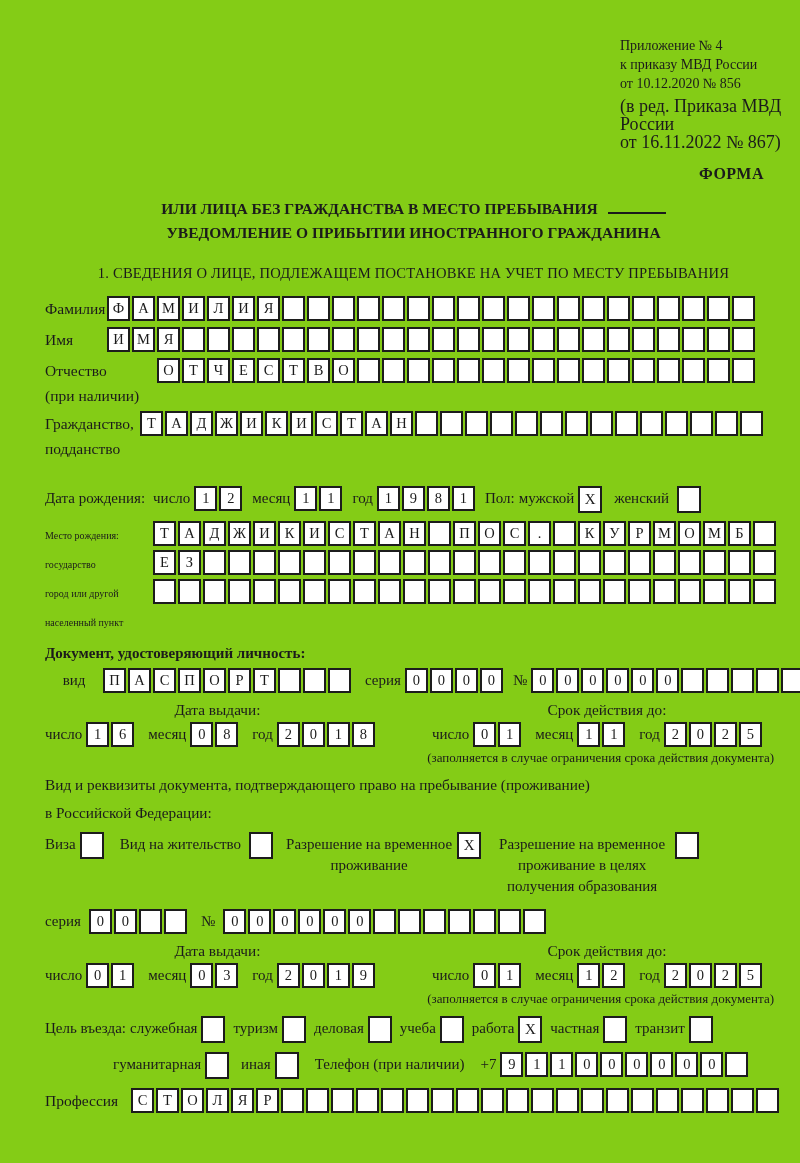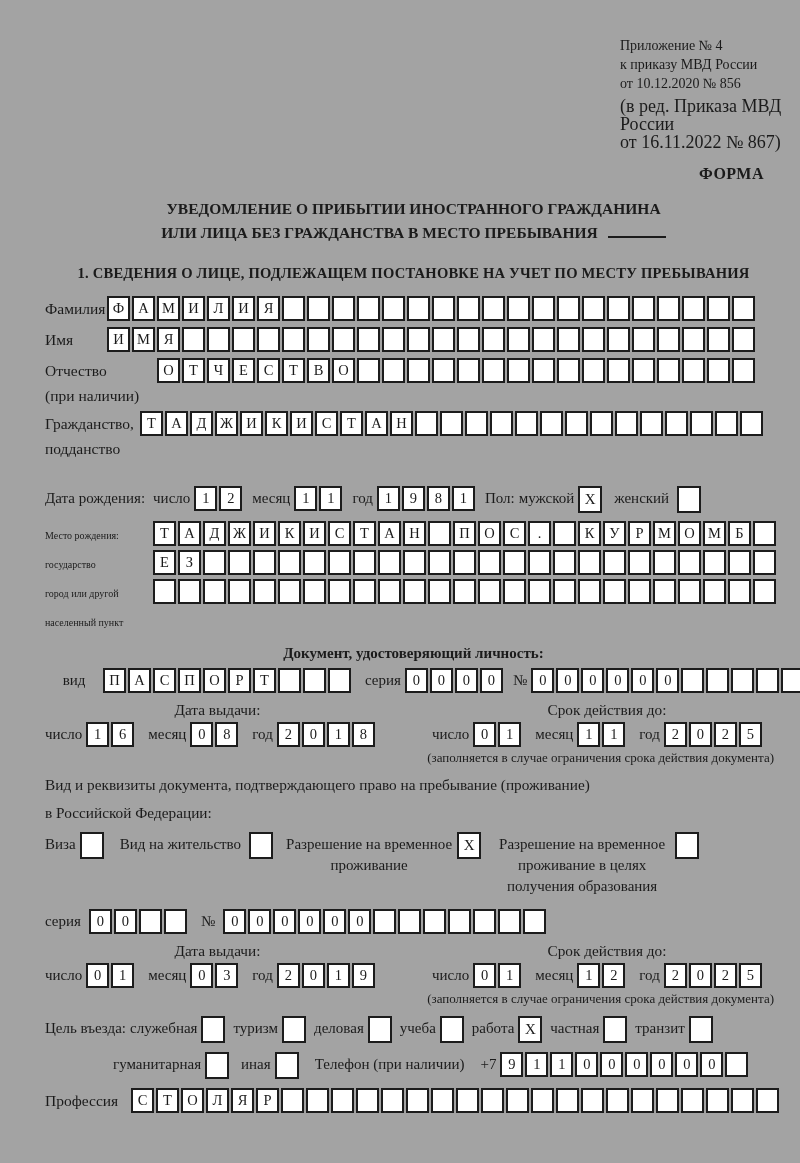--- a/index.html
+++ b/index.html
@@ -1,52 +1,52 @@
 <!DOCTYPE html>
 <html><head>
 <meta charset="utf-8">
 <style>
   html,body{margin:0;padding:0;background:#fff;}
   .page{
     position:relative;
     width:800px;height:1163px;
     box-sizing:border-box;
     padding:36px 18px 10px 45px;
-    background:#a3a3a3;
+    background:#84cc16;
     color:#1b1b1b;
     font-family:"Liberation Serif","DejaVu Serif",serif;
     font-size:15px;
     overflow:hidden;
   }
   .annex{margin-left:575px;line-height:19px;font-size:14px;}
   .annex .amend{font-size:18px;margin-top:4px;line-height:18px;}
   .form-word{text-align:right;padding-right:18px;font-weight:bold;font-size:16px;margin-top:14px;letter-spacing:.5px;}
   .title{ text-align:center;font-weight:bold;font-size:15.5px;line-height:24px;margin-top:14px;}
   .title-underline{display:inline-block;width:58px;border-bottom:2px solid #1b1b1b;height:14px;margin-left:10px;}
-  .section-head{text-align:center;font-weight:bold;font-size:14.6px;margin-top:20px;letter-spacing:.2px;}
+  .section-head{text-align:center;font-weight:normal;font-size:14.6px;margin-top:20px;letter-spacing:.2px;}
 
   .frow{display:flex;align-items:flex-start;margin-top:6px;white-space:nowrap;}
   .flabel{flex:0 0 auto;padding-top:4px;font-size:15.5px;}
   .flabel .l2{display:block;margin-top:7px;}
   .boxes{display:inline-flex;flex:0 0 auto;}
   .cbox{box-sizing:border-box;display:inline-block;width:23px;height:25px;border:2px solid #1c1c1c;
         margin-right:2px;text-align:center;font-size:14.5px;line-height:21px;background:#fff;}
   .chk{box-sizing:border-box;display:inline-block;width:24px;height:27px;border:2px solid #1c1c1c;
        text-align:center;font-size:15px;line-height:23px;vertical-align:top;background:#fff;}
   .lbl{padding-top:4px;}
   .gap4{margin-left:4px;} .gap8{margin-left:8px;} .gap12{margin-left:12px;} .gap16{margin-left:16px;}
 
   .inline-row{display:flex;align-items:flex-start;margin-top:28px;white-space:nowrap;}
   .inline-row .lbl{flex:0 0 auto;}
 
   .twocol{display:flex;align-items:flex-start;margin-top:8px;}
   .twocol .leftlabels{flex:0 0 108px;line-height:29px;font-size:10px;}
   .twocol .boxcol .boxes{display:flex;margin-bottom:4px;}
 
-  .doc-head{text-align:center;font-weight:bold;font-size:15px;margin-top:8px;}
+  .doc-head{text-align:left;font-weight:bold;font-size:15px;margin-top:8px;}
 
   .datepair{display:flex;align-items:flex-start;margin-top:8px;}
   .dp{flex:0 0 auto;}
   .dp-left{width:345px;}
   .dp-right{width:350px;margin-left:42px;}
   .dp-head{text-align:center;font-size:15.3px;margin-bottom:3px;}
   .dp-row{display:flex;align-items:center;white-space:nowrap;}
   .dp-row .lbl{padding:0;}
   .note{font-size:13px;text-align:right;margin-top:3px;padding-right:8px;}
 
@@ -68,22 +68,22 @@
     <div>от 10.12.2020 № 856</div>
     <div class="amend">
       <div>(в ред. Приказа МВД России</div>
       <div>от 16.11.2022 № 867)</div>
     </div>
   </div>
 
   <div class="form-word">ФОРМА</div>
 
   <div class="title">
+    <div><span>ИЛИ ЛИЦА БЕЗ ГРАЖДАНСТВА В МЕСТО ПРЕБЫВАНИЯ</span><span class="title-underline"></span></div>
     <div>УВЕДОМЛЕНИЕ О ПРИБЫТИИ ИНОСТРАННОГО ГРАЖДАНИНА</div>
-    <div><span>ИЛИ ЛИЦА БЕЗ ГРАЖДАНСТВА В МЕСТО ПРЕБЫВАНИЯ</span><span class="title-underline"></span></div>
   </div>
 
   <div class="section-head">1. СВЕДЕНИЯ О ЛИЦЕ, ПОДЛЕЖАЩЕМ ПОСТАНОВКЕ НА УЧЕТ ПО МЕСТУ ПРЕБЫВАНИЯ</div>
 
   <div class="frow" style="margin-top:14px;">
     <span class="flabel" style="width:62px;">Фамилия</span>
     <span class="boxes">
         <span class="cbox">Ф</span>
         <span class="cbox">А</span>
         <span class="cbox">М</span>

